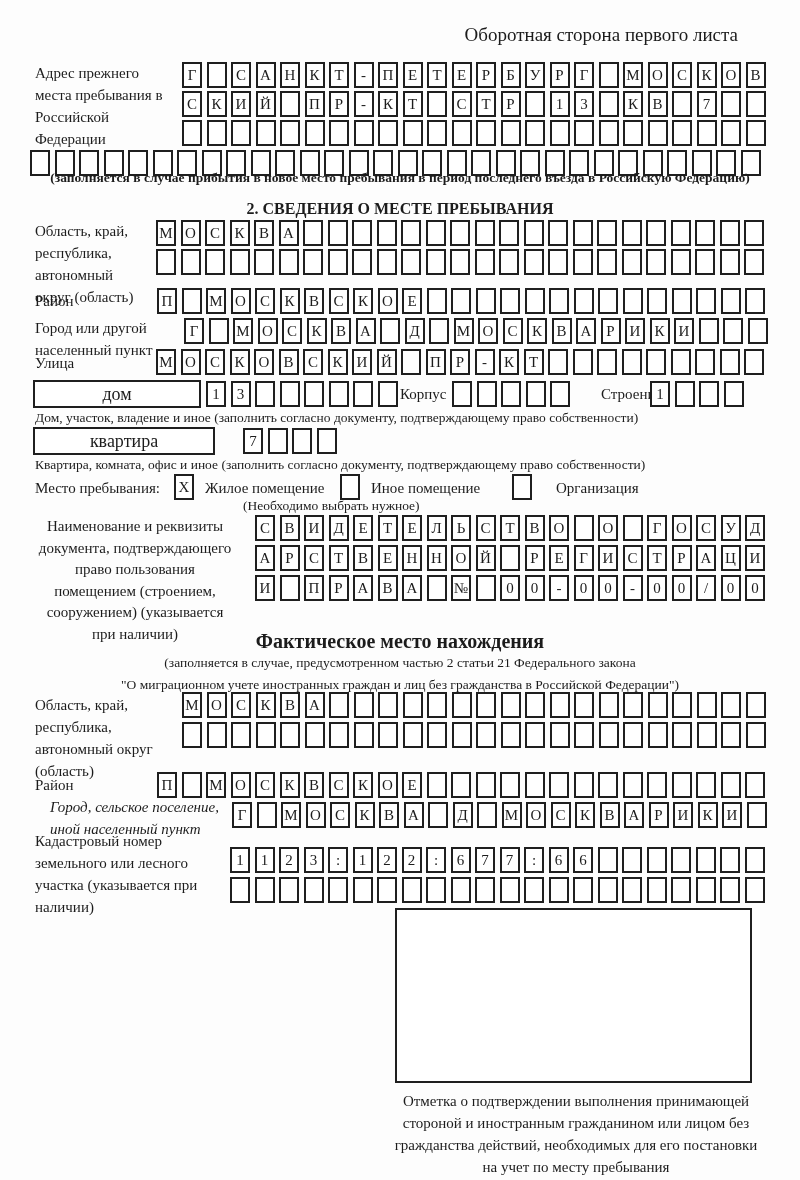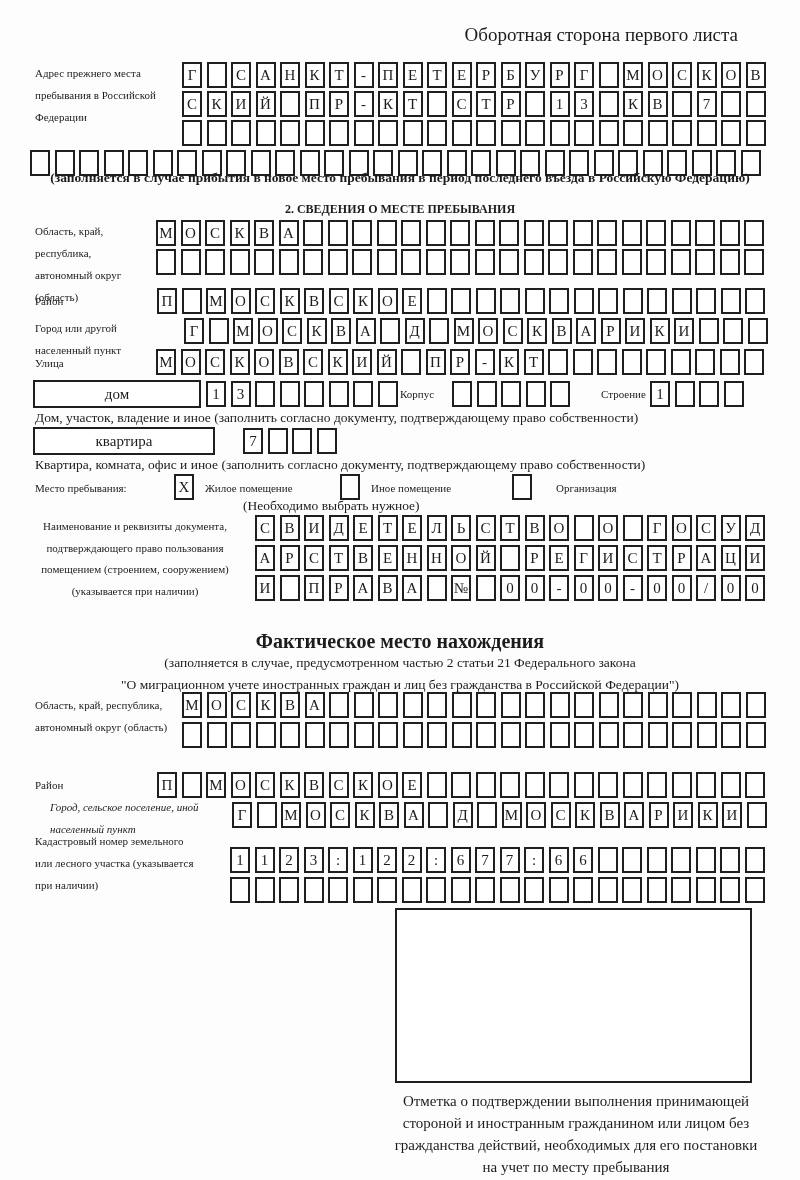--- a/index.html
+++ b/index.html
@@ -2,49 +2,49 @@
 <html lang="ru"><head>
 <meta charset="utf-8">
 <style>
   html,body{margin:0;padding:0;}
   body{
     width:800px;height:1180px;position:relative;background:#fdfdfd;
     font-family:"Liberation Serif","DejaVu Serif",serif;color:#1c1c1c;
     -webkit-font-smoothing:antialiased;
   }
   .abs{position:absolute;}
-  .lbl{font-size:11px;line-height:22px;}
+  .lbl{font-size:15px;line-height:22px;}
   .small{font-size:13.5px;line-height:18px;}
   .center{left:0;width:800px;text-align:center;}
   .bold{font-weight:bold;}
   
   .grid{position:absolute;display:flex;gap:4.5px;}
   .cell{
     width:20px;height:26px;box-sizing:border-box;border:2px solid #1f1f1f;
     background:#fff;display:flex;align-items:center;justify-content:center;
     font-size:15px;line-height:1;flex:0 0 auto;
   }
   
   .labelbox{
     position:absolute;height:28px;box-sizing:border-box;border:2px solid #1f1f1f;
-    background:#fff;display:flex;align-items:center;justify-content:center;font-size:15px;
+    background:#fff;display:flex;align-items:center;justify-content:center;font-size:18px;
   }
   .cb{
     position:absolute;width:20px;height:26px;box-sizing:border-box;border:2px solid #1f1f1f;
     background:#fff;display:flex;align-items:center;justify-content:center;font-size:15px;
   }
   
   #header-note{top:24px;right:62px;font-size:19px;}
   #lbl-prev{left:35px;top:62px;width:132px;}
   #g-addr1{left:182px;top:62px;}
   #g-addr2{left:182px;top:91px;}
   #g-addr3{left:182px;top:120px;}
   #g-addr4{left:30px;top:150px;}
   #note-prev{top:169px;font-weight:bold;}
-  #sec2-title{top:198px;font-size:12px;}
+  #sec2-title{top:198px;font-size:16px;}
   #lbl-region2{left:35px;top:220px;width:112px;}
   #g-region2a{left:156px;top:220px;}
   #g-region2b{left:156px;top:249px;}
   #lbl-district2{left:35px;top:290px;}
   #g-district2{left:157px;top:288px;}
   #lbl-city2{left:35px;top:317px;width:140px;}
   #g-city2{left:184px;top:318px;}
   #lbl-street{left:35px;top:352px;}
   #g-street{left:156px;top:349px;}
   #box-house{left:33px;top:380px;width:168px;}

